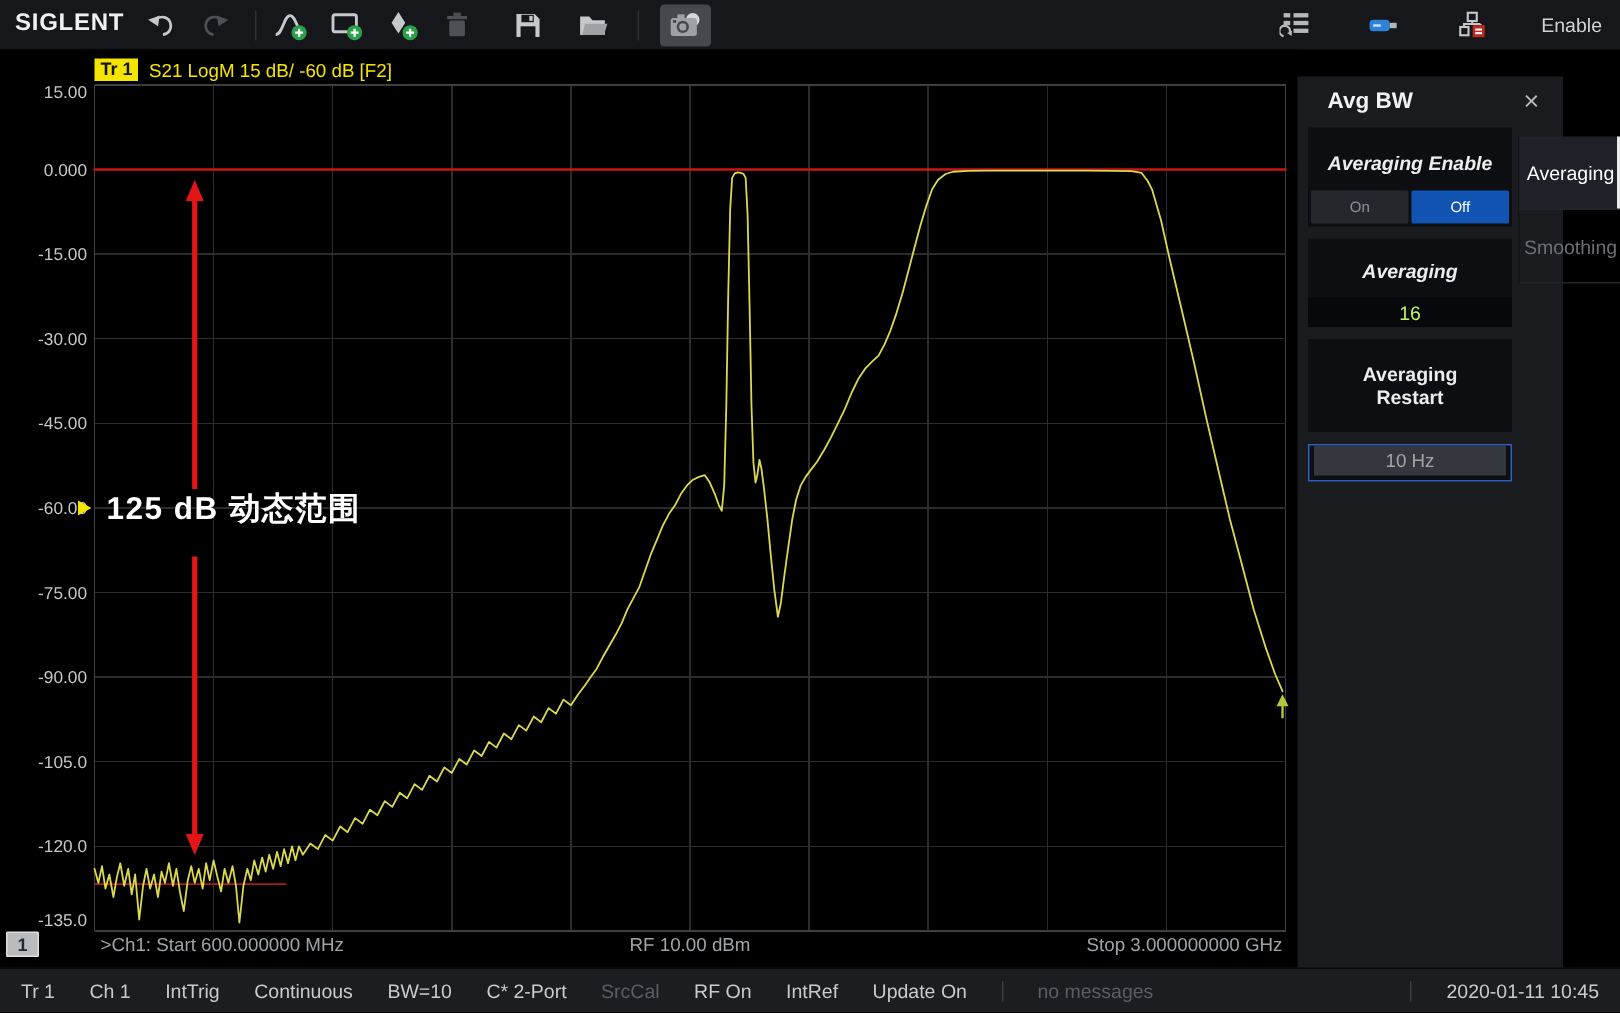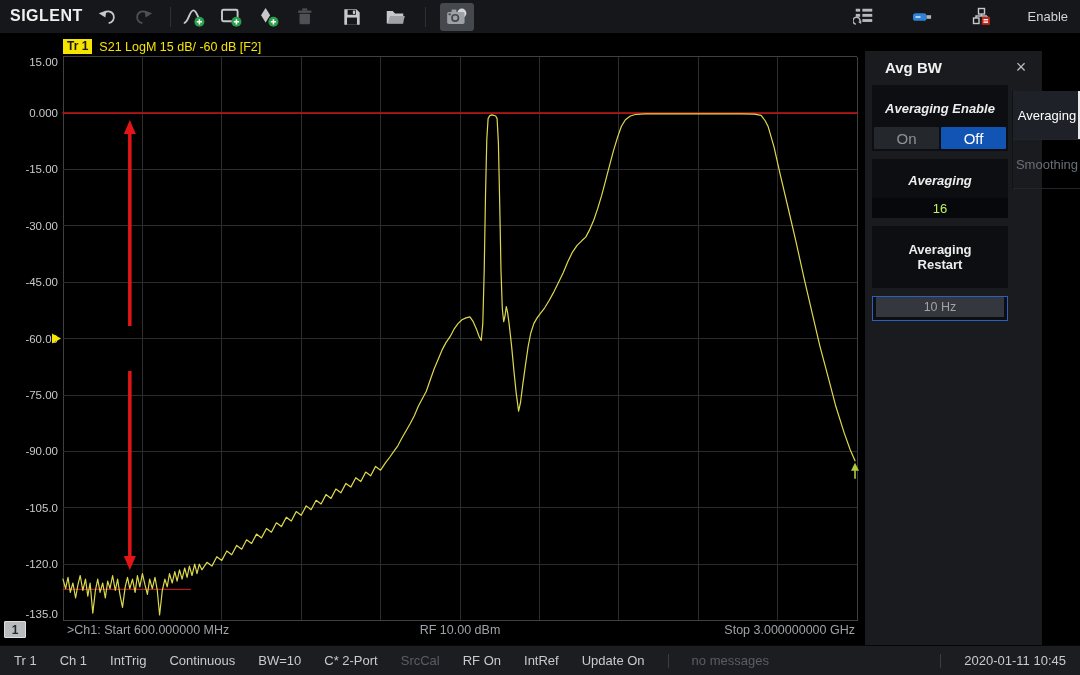--- a/index.html
+++ b/index.html
@@ -28,21 +28,21 @@
   .freqrow .r{position:absolute;right:2px;top:0;}
   
   .panel{position:absolute;left:865px;top:51px;width:177px;height:612px;background:#191b1f;}
   .ptitle{position:absolute;left:20px;top:8px;font-size:15px;font-weight:bold;color:#f2f2f2;}
   .pclose{position:absolute;right:10px;top:6px;font-size:18px;color:#b8babd;width:22px;height:22px;text-align:center;line-height:21px;cursor:default;}
   .cards{position:absolute;left:7px;top:34px;width:136px;display:flex;flex-direction:column;gap:8px;}
   .card{background:#0c0e11;box-sizing:border-box;}
   .clabel{font-size:13px;font-weight:bold;color:#eceded;text-align:center;padding:16px 2px 11px;line-height:15px;font-style:italic;}
   .clabel2{font-size:13px;font-weight:bold;color:#eceded;text-align:center;padding:16px 2px;line-height:15px;}
   .onoff{display:flex;gap:2px;padding:0 2px 2px;}
-  .onoff .btn{flex:1;height:22px;font-size:15px;display:flex;align-items:center;justify-content:center;border-radius:1px;}
+  .onoff .btn{flex:1;height:22px;font-size:10px;display:flex;align-items:center;justify-content:center;border-radius:1px;}
   .btn-on{background:#24272c;color:#8d9298;}
   .btn-off{background:#1254b4;color:#fff;}
   .val16{height:20px;background:#07080b;color:#bef264;font-size:13px;display:flex;align-items:center;justify-content:center;}
   .card-if{border:1px solid #2d5ec2;}
   .valhz{height:20px;margin:0 3px 3px;background:#34383e;color:#a3a3a3;font-size:12.5px;display:flex;align-items:center;justify-content:center;}
   .tabs{position:absolute;left:147px;top:40px;width:68px;border-left:1px solid #101214;}
   .tab{height:48px;display:flex;align-items:center;justify-content:center;font-size:13px;color:#697077;position:relative;border-bottom:1px solid #22252a;}
   .tab.active{color:#fff;background:#1e2127;}
   .tab.active::after{content:"";position:absolute;right:0;top:0;width:3px;height:100%;background:#e9eaeb;}
   
@@ -206,20 +206,21 @@
         <polygon points="855.015,429.79999999999995 851.015,437.79999999999995 859.015,437.79999999999995" fill="#b3c83c"></polygon>
         <polygon points="129.82833333333332,87 123.82833333333332,101 135.82833333333332,101" fill="#e21616"></polygon>
         <line x1="129.82833333333332" y1="99" x2="129.82833333333332" y2="293" stroke="#e21616" stroke-width="3.5"></line>
         <line x1="129.82833333333332" y1="338" x2="129.82833333333332" y2="524" stroke="#e21616" stroke-width="3.5"></line>
         <polygon points="129.82833333333332,537 123.82833333333332,523 135.82833333333332,523" fill="#e21616"></polygon>
       </svg>
     <div class="trace-info">
       <span class="tr-badge">Tr 1</span>
       <span class="tr-text">S21 LogM 15 dB/ -60 dB [F2]</span>
     </div>
+    <div class="annot">125 dB 动态范围</div>
     <div class="chanbadge">1</div>
     <div class="freqrow">
       <span class="l">&gt;Ch1: Start 600.000000 MHz</span>
       <span class="c">RF 10.00 dBm</span>
       <span class="r">Stop 3.000000000 GHz</span>
     </div>
   </div>
 
   <div class="panel">
     <div class="ptitle">Avg BW</div>

